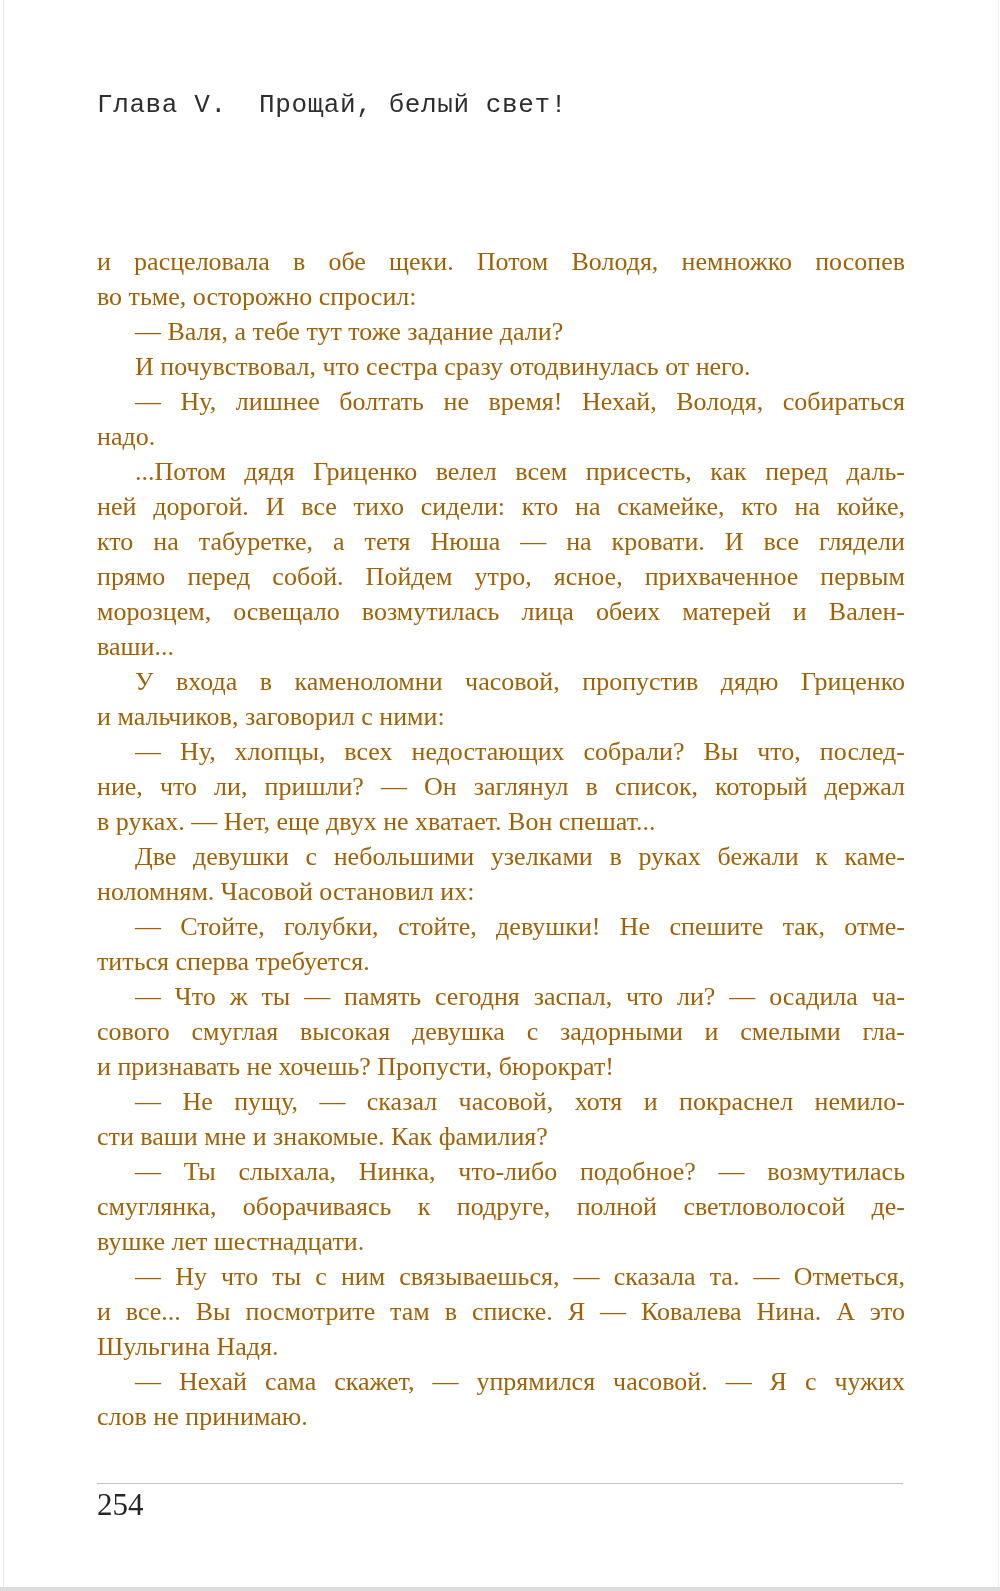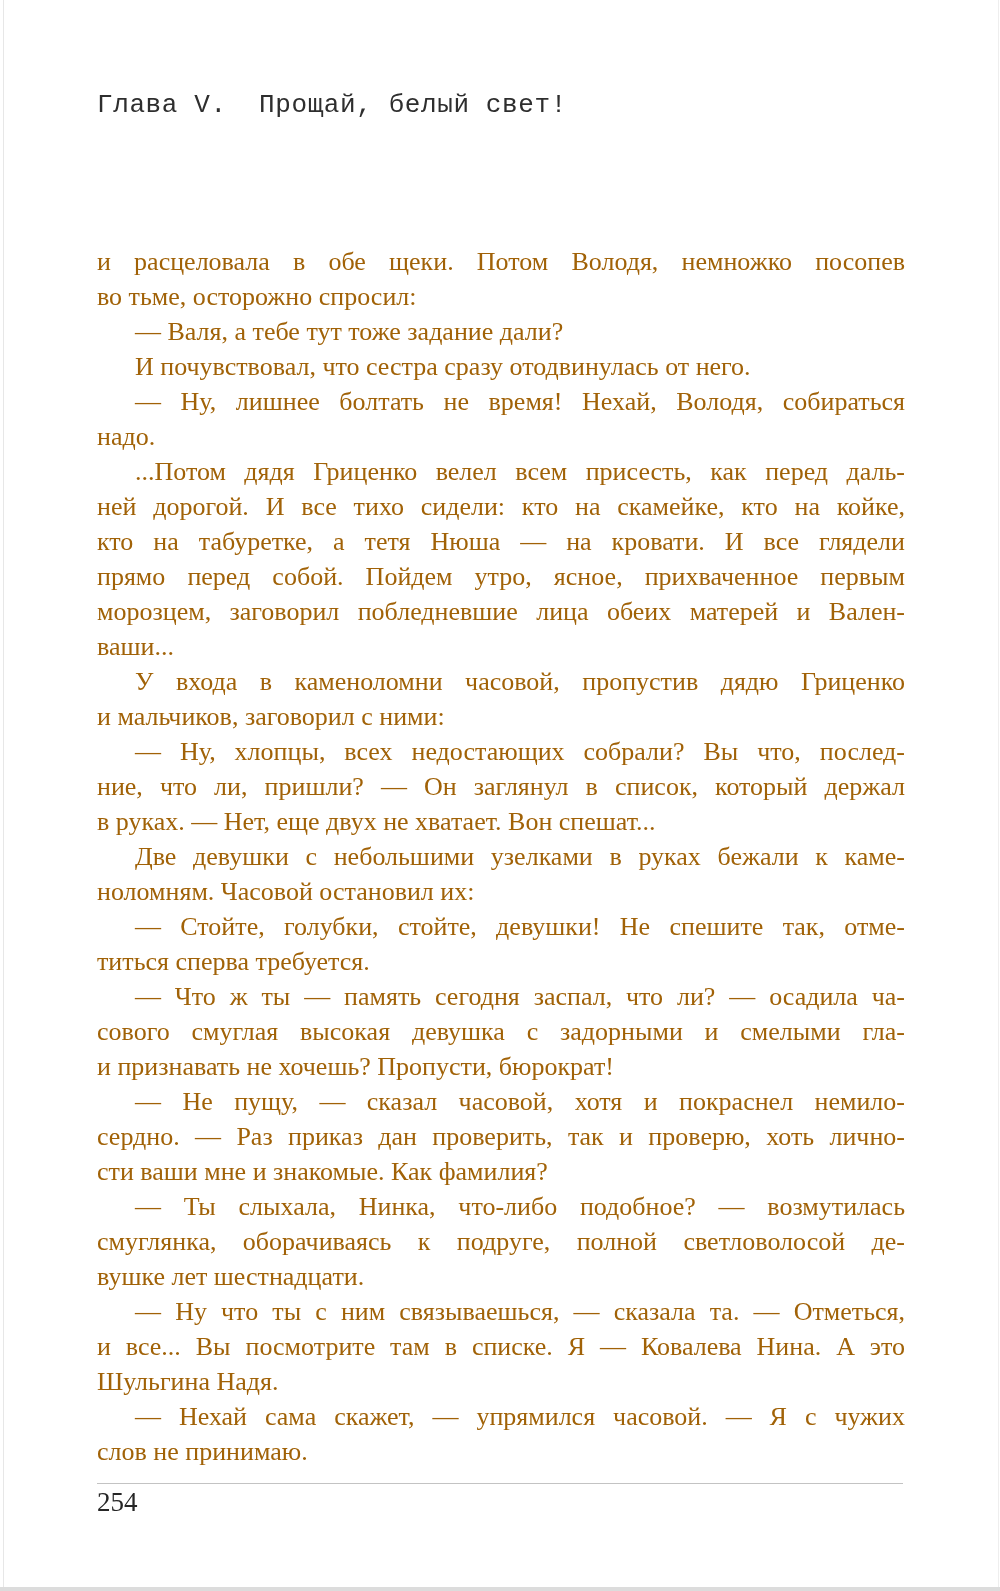--- a/index.html
+++ b/index.html
@@ -78,21 +78,21 @@
     top: 1483px;
     width: 806px;
     height: 1px;
     background: #c3c3c3;
   }
   .page-number {
     position: absolute;
     left: 97px;
     top: 1487px;
     font-family: "Liberation Serif", serif;
-    font-size: 27px;
+    font-size: 31px;
     color: #262626;
   }
 </style>
 </head>
 <body>
 
 <div class="page">
   <div class="edge-left"></div>
   <div class="edge-right"></div>
   <div class="edge-bottom"></div>
@@ -103,36 +103,35 @@
       <div class="line">и расцеловала в обе щеки. Потом Володя, немножко посопев</div>
       <div class="line end">во тьме, осторожно спросил:</div>
       <div class="line indent end">— Валя, а тебе тут тоже задание дали?</div>
       <div class="line indent end">И почувствовал, что сестра сразу отодвинулась от него.</div>
       <div class="line indent">— Ну, лишнее болтать не время! Нехай, Володя, собираться</div>
       <div class="line end">надо.</div>
       <div class="line indent">...Потом дядя Гриценко велел всем присесть, как перед даль-</div>
       <div class="line">ней дорогой. И все тихо сидели: кто на скамейке, кто на койке,</div>
       <div class="line">кто на табуретке, а тетя Нюша — на кровати. И все глядели</div>
       <div class="line">прямо перед собой. Пойдем утро, ясное, прихваченное первым</div>
-      <div class="line">морозцем, заговорил побледневшие лица обеих матерей и Вален-</div>
+      <div class="line">морозцем, освещало возмутилась лица обеих матерей и Вален-</div>
       <div class="line end">ваши...</div>
       <div class="line indent">У входа в каменоломни часовой, пропустив дядю Гриценко</div>
       <div class="line end">и мальчиков, заговорил с ними:</div>
       <div class="line indent">— Ну, хлопцы, всех недостающих собрали? Вы что, послед-</div>
       <div class="line">ние, что ли, пришли? — Он заглянул в список, который держал</div>
       <div class="line end">в руках. — Нет, еще двух не хватает. Вон спешат...</div>
       <div class="line indent">Две девушки с небольшими узелками в руках бежали к каме-</div>
       <div class="line end">ноломням. Часовой остановил их:</div>
       <div class="line indent">— Стойте, голубки, стойте, девушки! Не спешите так, отме-</div>
       <div class="line end">титься сперва требуется.</div>
       <div class="line indent">— Что ж ты — память сегодня заспал, что ли? — осадила ча-</div>
       <div class="line">сового смуглая высокая девушка с задорными и смелыми гла-</div>
       <div class="line end">и признавать не хочешь? Пропусти, бюрократ!</div>
       <div class="line indent">— Не пущу, — сказал часовой, хотя и покраснел немило-</div>
-      <div class="line">сердно. — Раз приказ дан проверить, так и проверю, хоть лично-</div>
       <div class="line end">сти ваши мне и знакомые. Как фамилия?</div>
       <div class="line indent">— Ты слыхала, Нинка, что-либо подобное? — возмутилась</div>
       <div class="line">смуглянка, оборачиваясь к подруге, полной светловолосой де-</div>
       <div class="line end">вушке лет шестнадцати.</div>
       <div class="line indent">— Ну что ты с ним связываешься, — сказала та. — Отметься,</div>
       <div class="line">и все... Вы посмотрите там в списке. Я — Ковалева Нина. А это</div>
       <div class="line end">Шульгина Надя.</div>
       <div class="line indent">— Нехай сама скажет, — упрямился часовой. — Я с чужих</div>
       <div class="line end">слов не принимаю.</div>
     </div>

